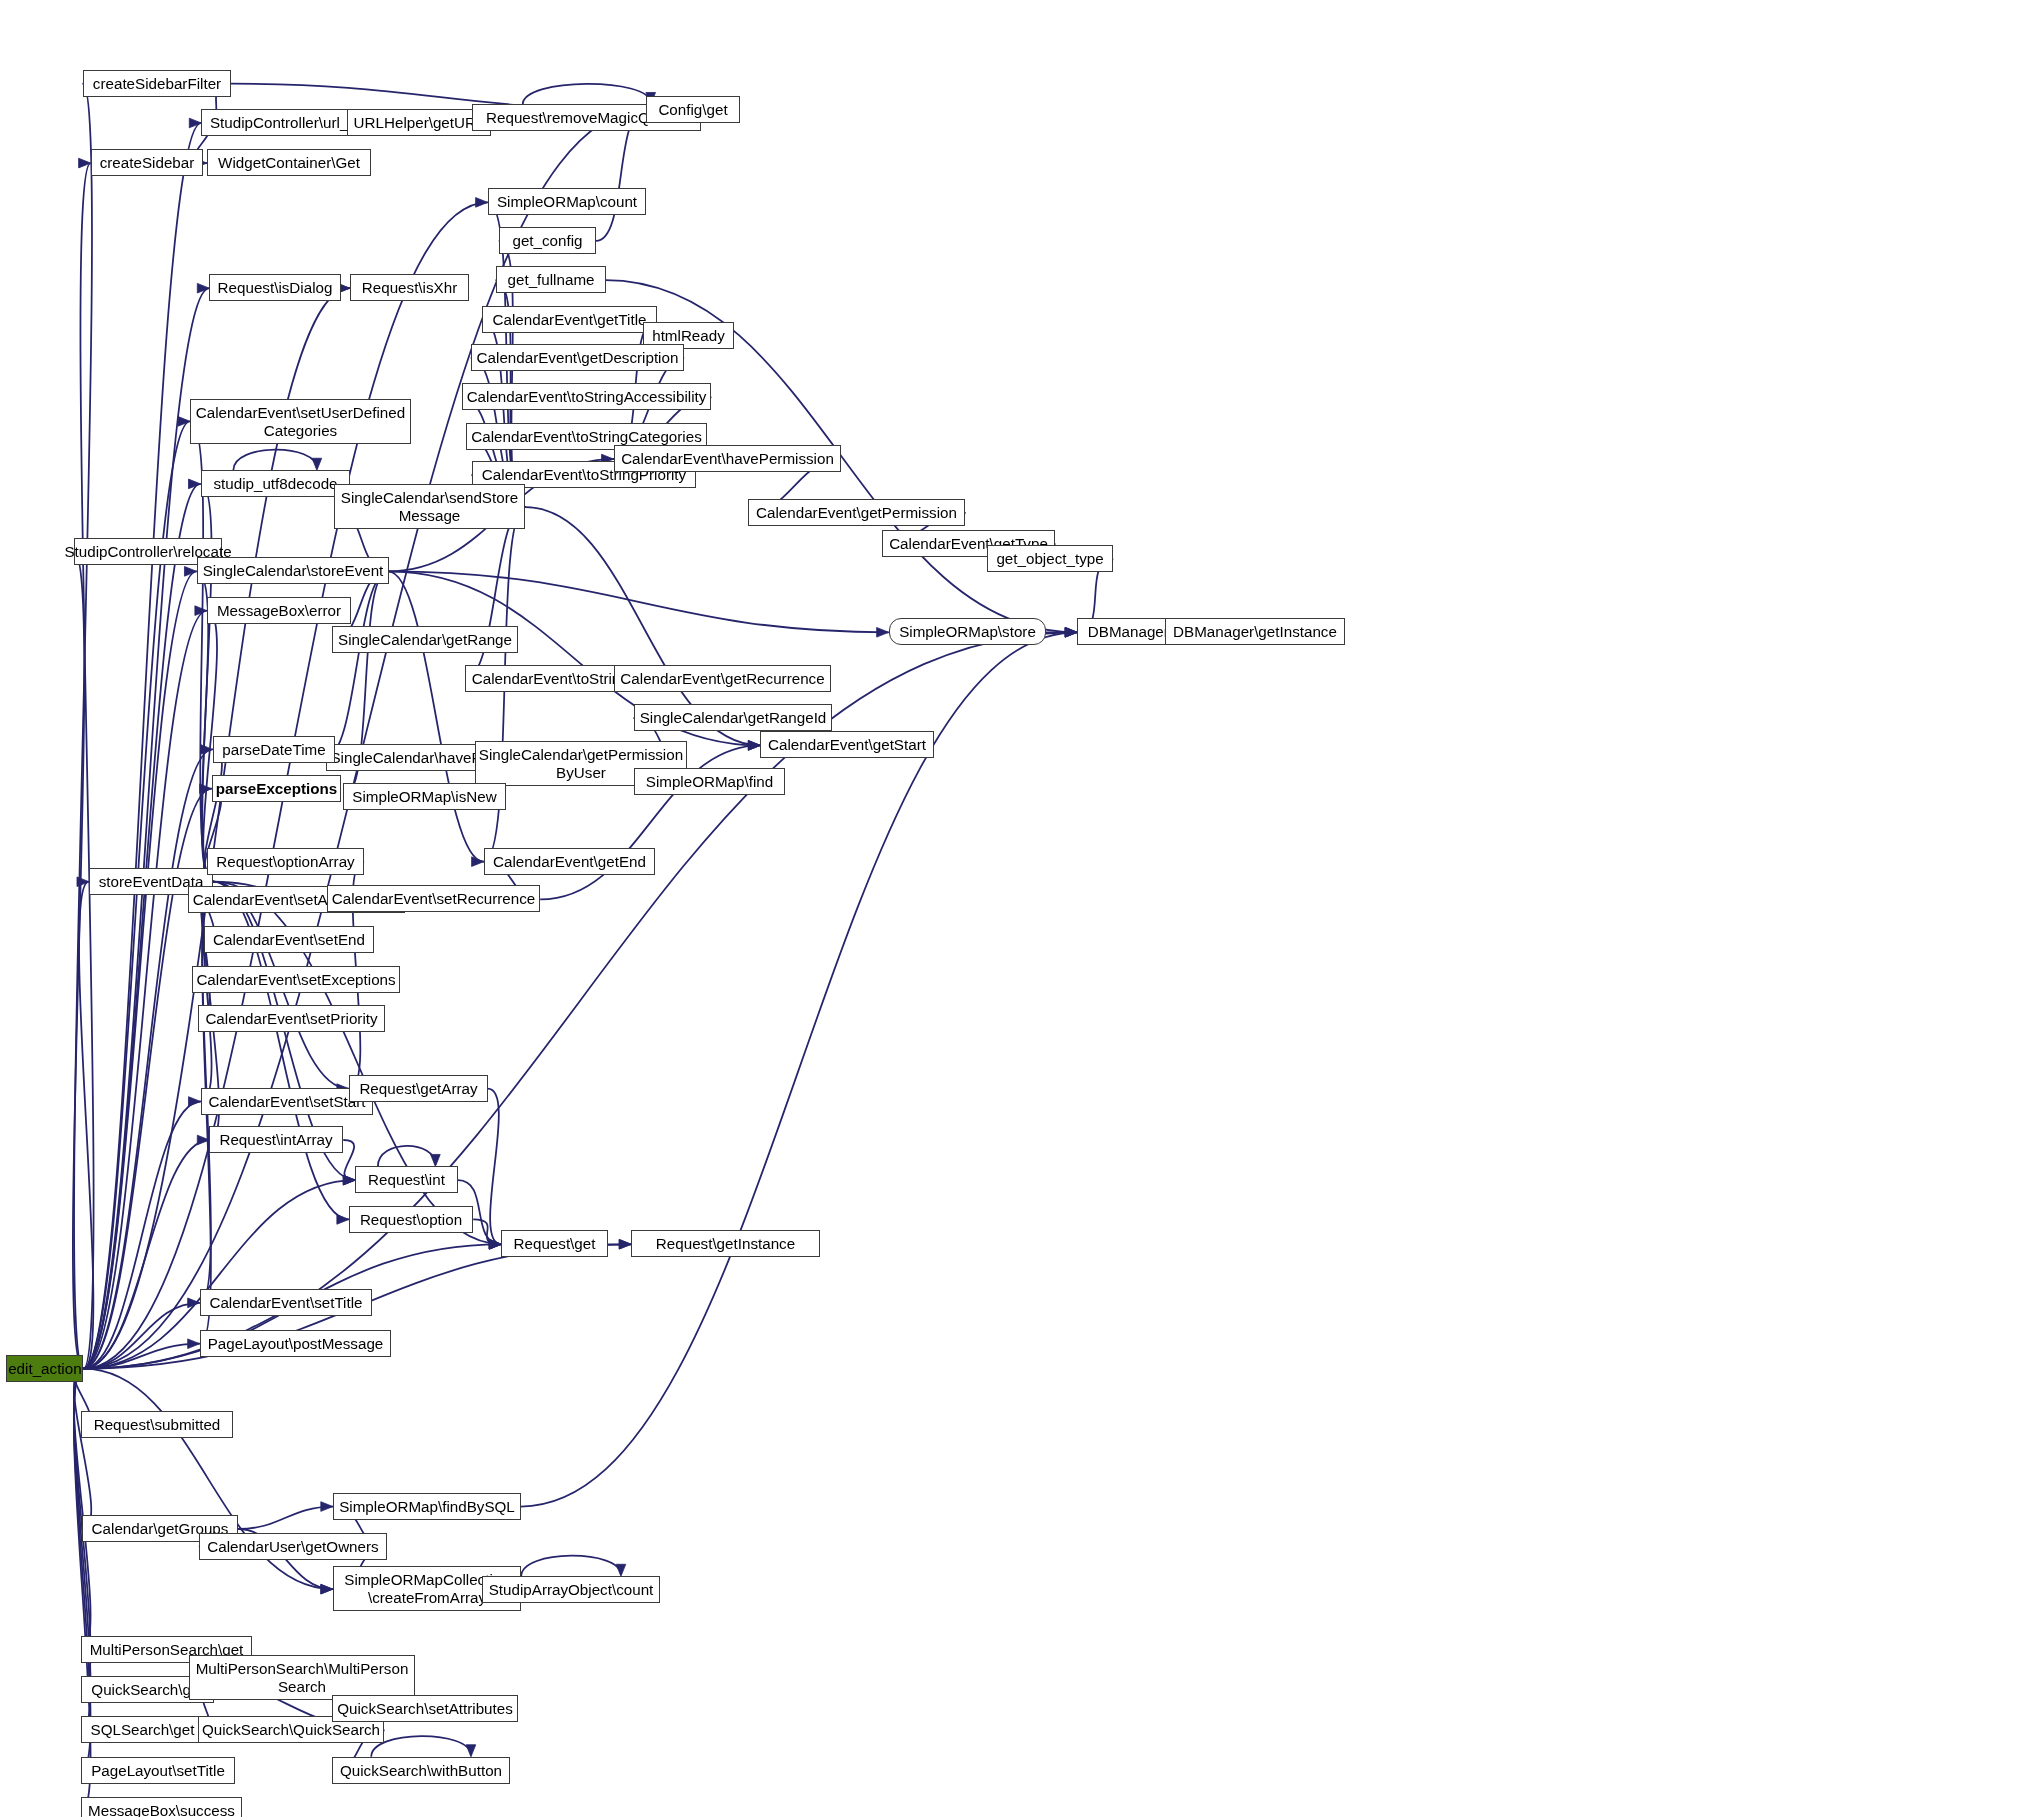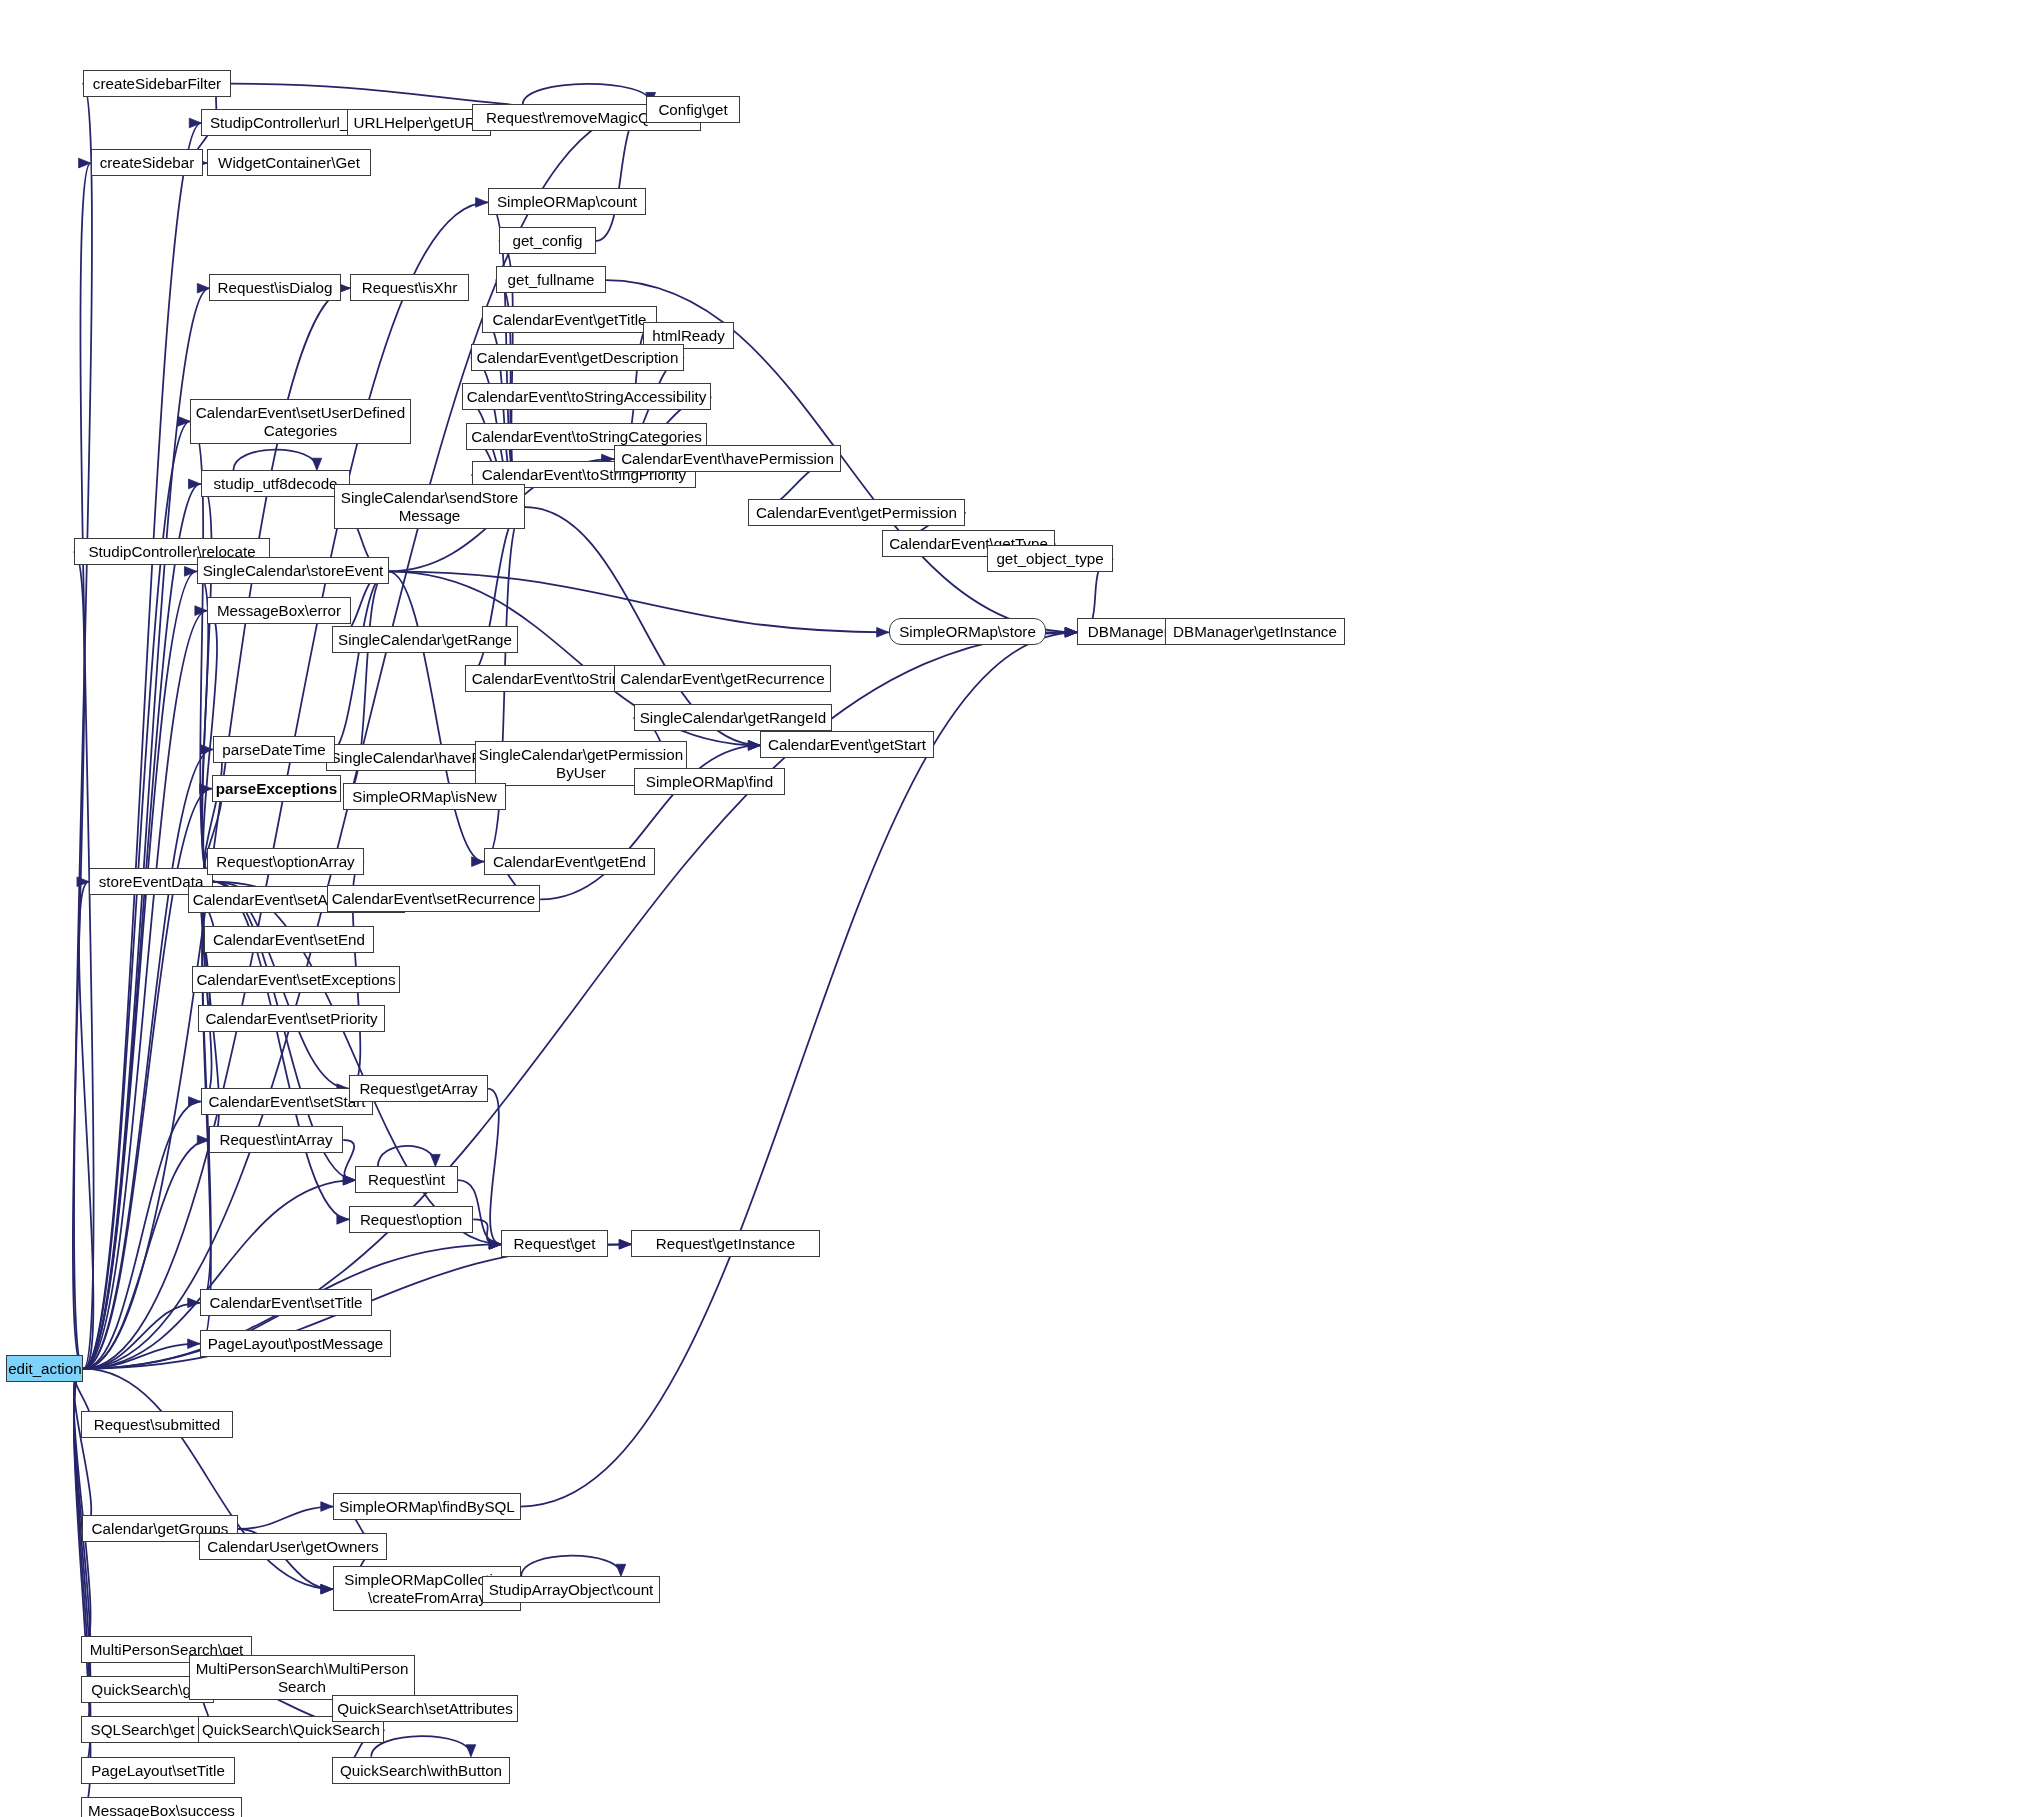--- a/index.html
+++ b/index.html
@@ -5,21 +5,21 @@
 <style>
   html,body{margin:0;padding:0;background:#ffffff;}
   body{font-family:"Liberation Sans","DejaVu Sans",sans-serif;}
   #graph-root{position:relative;width:2018px;height:1818px;background:#fff;overflow:hidden;}
   svg#edges{position:absolute;left:0;top:0;width:2018px;height:1818px;}
   svg#edges path{fill:none;stroke:#26256b;stroke-width:2.2;}
   svg#edges polygon{fill:#26256b;stroke:#26256b;}
   .node{position:absolute;box-sizing:border-box;border:1.6px solid #3a3a3a;background:#ffffff;
         display:flex;align-items:center;justify-content:center;text-align:center;
         font-size:15.2px;line-height:1.15;color:#000;padding:1.6px 4.8px;white-space:pre-line;}
-  .node.root{background:#7dd3fc;}
+  .node.root{background:#4d7c0f;}
 </style>
 </head>
 <body>
 
 <div id="graph-root">
   <svg id="edges" viewBox="0 0 2516 2266">
       <path d="M 104 1706 C 64 1706 143 104 103 104"></path>
       <polygon points="103,104 118,98 118,110"></polygon>
       <path d="M 104 1706 C 144 1706 73 203 113 203"></path>
       <polygon points="113,203 98,209 98,197"></polygon>
@@ -283,21 +283,21 @@
       <div class="node" style="left: 471px; top: 344px; width: 213px; height: 27px;">CalendarEvent\getDescription</div>
       <div class="node" style="left: 462px; top: 383px; width: 249px; height: 27px;">CalendarEvent\toStringAccessibility</div>
       <div class="node" style="left: 466px; top: 423px; width: 241px; height: 27px;">CalendarEvent\toStringCategories</div>
       <div class="node" style="left: 472px; top: 461px; width: 224px; height: 27px;">CalendarEvent\toStringPriority</div>
       <div class="node" style="left: 614px; top: 445px; width: 227px; height: 27px;">CalendarEvent\havePermission</div>
       <div class="node" style="left: 190px; top: 399px; width: 221px; height: 45px;">CalendarEvent\setUserDefined
 Categories</div>
       <div class="node" style="left: 201px; top: 470px; width: 149px; height: 27px;">studip_utf8decode</div>
       <div class="node" style="left: 334px; top: 484px; width: 191px; height: 45px;">SingleCalendar\sendStore
 Message</div>
-      <div class="node" style="left: 74px; top: 538px; width: 196px; height: 27px;">StudipController\relocate</div>
+      <div class="node" style="left: 74px; top: 538px; width: 148px; height: 27px;">StudipController\relocate</div>
       <div class="node" style="left: 197px; top: 557px; width: 192px; height: 27px;">SingleCalendar\storeEvent</div>
       <div class="node" style="left: 207px; top: 597px; width: 144px; height: 27px;">MessageBox\error</div>
       <div class="node" style="left: 748px; top: 499px; width: 217px; height: 27px;">CalendarEvent\getPermission</div>
       <div class="node" style="left: 882px; top: 530px; width: 173px; height: 27px;">CalendarEvent\getType</div>
       <div class="node" style="left: 987px; top: 545px; width: 126px; height: 27px;">get_object_type</div>
       <div class="node" style="left: 332px; top: 626px; width: 186px; height: 27px;">SingleCalendar\getRange</div>
       <div class="node" style="left: 889px; top: 618px; width: 157px; height: 27px; border-radius: 12px;">SimpleORMap\store</div>
       <div class="node" style="left: 1077px; top: 618px; width: 128px; height: 27px;">DBManager\get</div>
       <div class="node" style="left: 1165px; top: 618px; width: 180px; height: 27px;">DBManager\getInstance</div>
       <div class="node" style="left: 465px; top: 665px; width: 249px; height: 27px;">CalendarEvent\toStringRecurrence</div>

